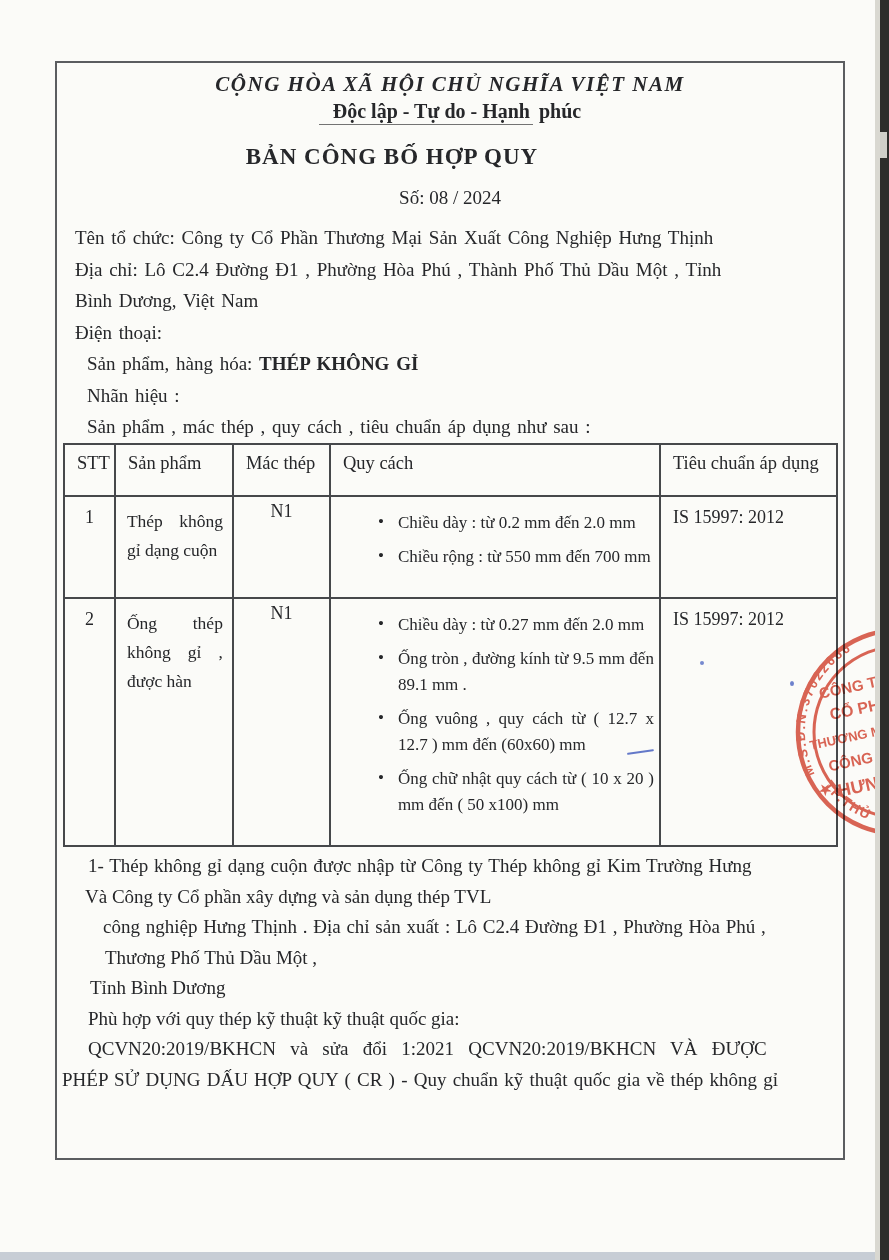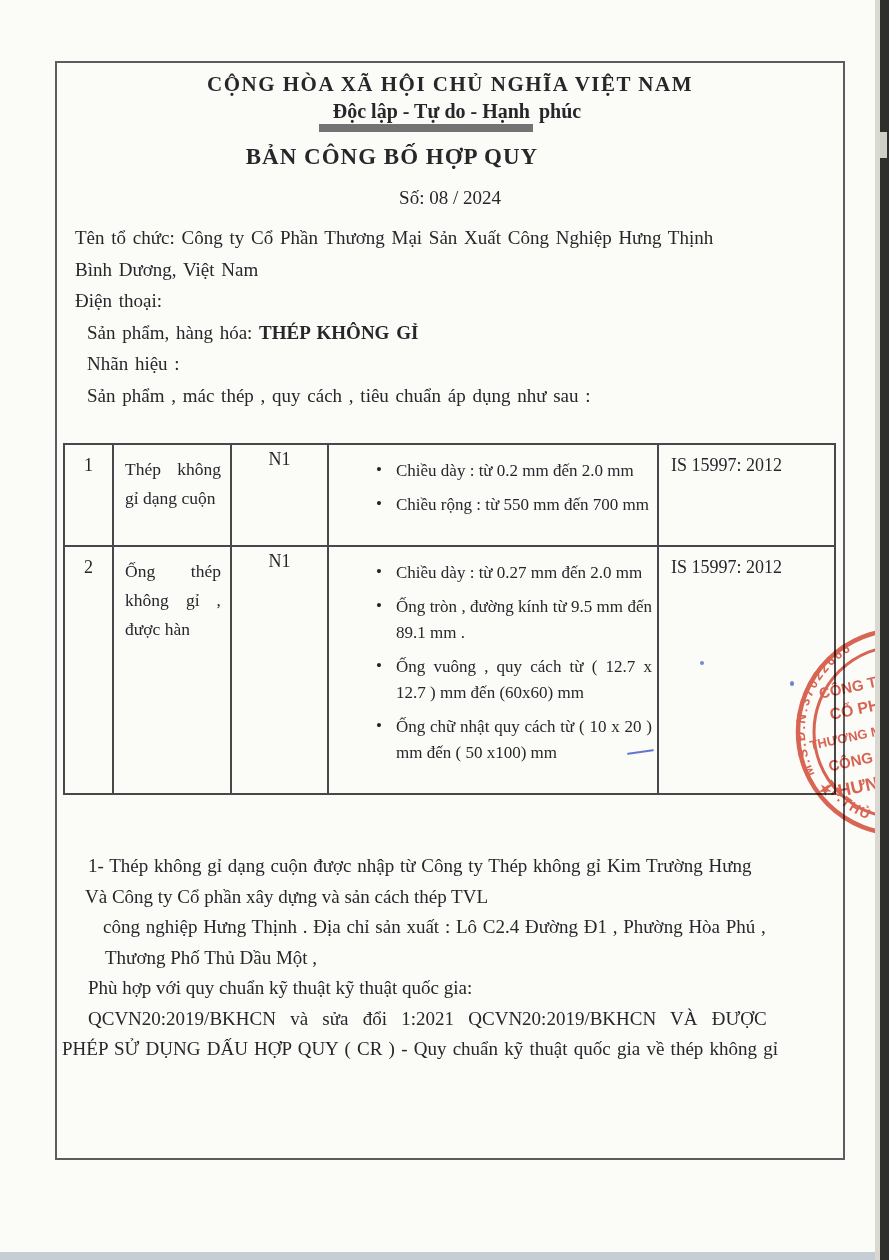--- a/index.html
+++ b/index.html
@@ -8,27 +8,27 @@
     background:#fbfbf8; color:#26272a;
     font-family:"Liberation Serif", serif;
   }
   .doc-border {
     position:absolute; left:55px; top:61px; width:790px; height:1099px;
     border:2px solid #5b5d60; box-sizing:border-box; background:transparent;
   }
   
   .hdr-national {
     position:absolute; left:55px; top:72px; width:790px; text-align:center;
-    font-weight:bold; font-size:21px; letter-spacing:1.5px;
+    font-weight:bold; font-size:21px; letter-spacing:1.5px;font-style:italic;
   }
   .hdr-motto {
     position:absolute; left:55px; top:100px; width:790px; text-align:center;
     font-weight:bold; font-size:20px;
   }
-  .hdr-motto .u { border-bottom:8px solid #737373; padding:0 3px 2px 14px; }
+  .hdr-motto .u { border-bottom:1px solid #737373; padding:0 3px 2px 14px; }
   .hdr-motto .tail { margin-left:6px; }
   .hdr-title {
     position:absolute; left:55px; top:144px; width:674px; text-align:center;
     font-weight:bold; font-size:23px; letter-spacing:1px;
   }
   .hdr-number {
     position:absolute; left:55px; top:187px; width:790px; text-align:center;
     font-size:19px;
   }
   
@@ -112,36 +112,44 @@
 <div class="hdr-national">CỘNG HÒA XÃ HỘI CHỦ NGHĨA VIỆT NAM</div>
 
 <div class="hdr-motto"><span class="u">Độc lập - Tự do - Hạnh</span><span class="tail">phúc</span></div>
 
 <div class="hdr-title">BẢN CÔNG BỐ HỢP QUY</div>
 
 <div class="hdr-number">Số: 08 / 2024</div>
 
 <div class="info">
   <div>Tên tổ chức: Công ty Cổ Phần Thương Mại Sản Xuất Công Nghiệp Hưng Thịnh</div>
+  <div>Địa chỉ: Lô C2.4 Đường Đ1 , Phường Hòa Phú , Thành Phố Thủ Dầu Một , Tỉnh</div>
   <div>Bình Dương, Việt Nam</div>
   <div>Điện thoại:</div>
   <div class="ind"><span>Sản phẩm, hàng hóa: </span><span class="bold-val">THÉP KHÔNG GỈ</span></div>
   <div class="ind">Nhãn hiệu :</div>
   <div class="ind">Sản phẩm , mác thép , quy cách , tiêu chuẩn áp dụng như sau :</div>
 </div>
 
 <table class="tbl">
   <colgroup>
     <col style="width:49px">
       <col style="width:118px">
       <col style="width:97px">
       <col style="width:330px">
       <col style="width:177px">
   </colgroup>
   <tbody>
+      <tr>
+    <th class="c-stt">STT</th>
+    <th>Sản phẩm</th>
+    <th>Mác thép</th>
+    <th>Quy cách</th>
+    <th>Tiêu chuẩn áp dụng</th>
+  </tr>
   <tr class="r1">
     <td class="stt">1</td>
     <td class="prod">Thép không gỉ dạng cuộn</td>
     <td class="grade">N1</td>
     <td>
       <ul class="specs">
         <li>Chiều dày : từ 0.2 mm đến 2.0 mm</li>
         <li>Chiều rộng : từ 550 mm đến 700 mm</li>
       </ul>
     </td>
@@ -159,24 +167,25 @@
         <li>Ống chữ nhật quy cách từ ( 10 x 20 ) mm đến ( 50 x100) mm</li>
       </ul>
     </td>
     <td class="std">IS 15997: 2012</td>
   </tr>
 </tbody>
   </table>
 
 <div class="notes">
   <div class="n1">1- Thép không gỉ dạng cuộn được nhập từ Công ty Thép không gỉ Kim Trường Hưng</div>
-  <div class="n2">Và Công ty Cổ phần xây dựng và sản cách thép TVL</div>
+  <div class="n2">Và Công ty Cổ phần xây dựng và sản dụng thép TVL</div>
   <div class="n4">công nghiệp Hưng Thịnh . Địa chỉ sản xuất : Lô C2.4 Đường Đ1 , Phường Hòa Phú ,</div>
   <div class="n5">Thương Phố Thủ Dầu Một ,</div>
-  <div class="n7">Phù hợp với quy chuẩn kỹ thuật kỹ thuật quốc gia:</div>
+  <div class="n6">Tỉnh Bình Dương</div>
+  <div class="n7">Phù hợp với quy thép kỹ thuật kỹ thuật quốc gia:</div>
   <div class="n8">QCVN20:2019/BKHCN và sửa đổi 1:2021 QCVN20:2019/BKHCN VÀ ĐƯỢC</div>
   <div class="n9">PHÉP SỬ DỤNG DẤU HỢP QUY ( CR ) -  Quy chuẩn kỹ thuật quốc gia về thép không gỉ</div>
 </div>
 
 <svg class="stamp" viewBox="0 0 230 230">
   <circle cx="115" cy="115" r="102" fill="none" stroke="#d8503e" stroke-width="4.5"></circle>
   <circle cx="115" cy="115" r="86" fill="none" stroke="#d8503e" stroke-width="3"></circle>
   <defs>
     <path id="arcL" d="M 32.7 162.5 A 95 95 0 0 1 139.6 23.2" fill="none"></path>
     <path id="arcB" d="M 34.5 161.5 A 93 93 0 0 0 195.5 161.5" fill="none"></path>

